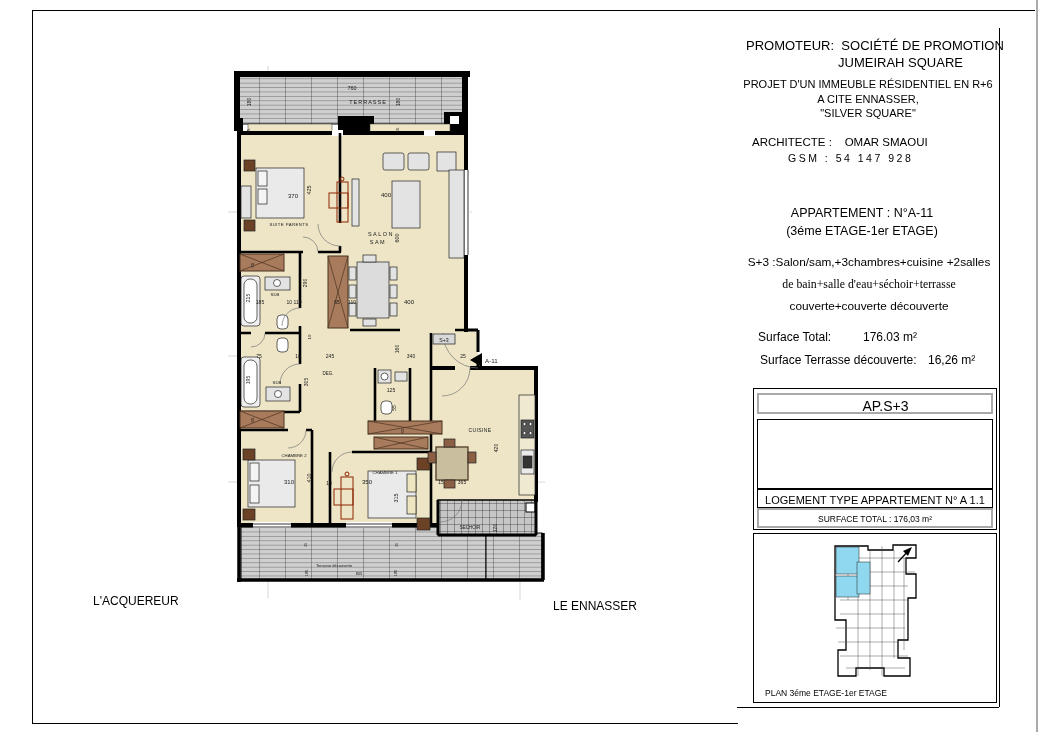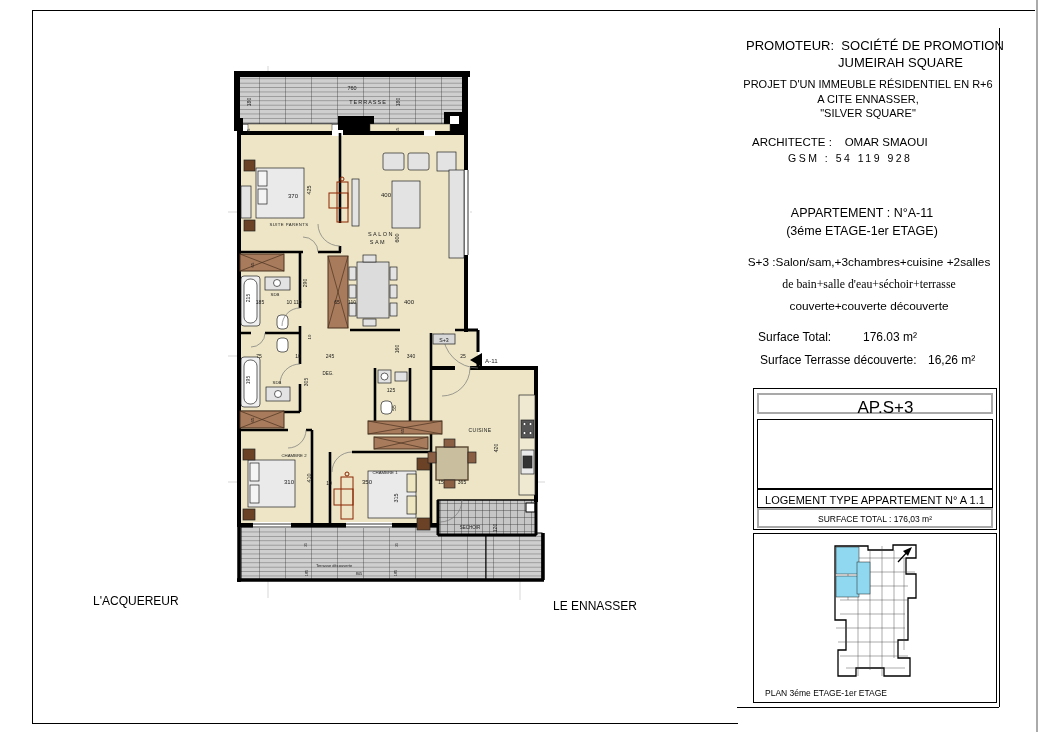--- a/index.html
+++ b/index.html
@@ -285,38 +285,38 @@
     <div class="txt" style="left:838px;top:55px;font-size:13px;">JUMEIRAH SQUARE</div>
 
     <div class="txt center" style="left:737px;top:78px;width:262px;font-size:11px;">PROJET D'UN IMMEUBLE RÉSIDENTIEL EN  R+6</div>
     <div class="txt center" style="left:737px;top:93px;width:262px;font-size:11px;">A CITE ENNASSER,</div>
     <div class="txt center" style="left:737px;top:107px;width:262px;font-size:11px;">"SILVER SQUARE"</div>
 
     <div class="txt" style="left:752px;top:136px;font-size:11.5px;text-align:center;">
       <span>ARCHITECTE :</span>&nbsp;&nbsp;&nbsp;
       <span>OMAR SMAOUI</span>
     </div>
-    <div class="txt" style="left:788px;top:152px;font-size:10.5px;letter-spacing:2.5px;">GSM : 54 119 928</div>
+    <div class="txt" style="left:788px;top:152px;font-size:10.5px;letter-spacing:2.5px;">GSM : 54 147 928</div>
 
     <div class="txt center" style="left:737px;top:206px;width:250px;font-size:12.5px;">APPARTEMENT : N°A-11</div>
     <div class="txt center" style="left:737px;top:224px;width:250px;font-size:12.5px;">(3éme ETAGE-1er ETAGE)</div>
 
     <div class="txt center" style="left:733px;top:255px;width:272px;font-size:11.8px;">S+3 :Salon/sam,+3chambres+cuisine +2salles</div>
     <div class="txt center" style="left:733px;top:277px;width:272px;font-size:11.8px;font-family:Liberation Serif, serif;">de bain+salle d'eau+séchoir+terrasse</div>
     <div class="txt center" style="left:733px;top:299px;width:272px;font-size:11.8px;">couverte+couverte découverte</div>
 
     <div class="txt" style="left:758px;top:330px;font-size:12px;">Surface Total:</div>
     <div class="txt" style="left:863px;top:330px;font-size:12px;">176.03 m²</div>
     <div class="txt" style="left:760px;top:353px;font-size:12px;">Surface Terrasse découverte:</div>
     <div class="txt" style="left:928px;top:353px;font-size:12px;">16,26 m²</div>
   </div>
 
   <div class="box" style="left:753px;top:388px;width:244px;height:142px;border:1.5px solid #000;"></div>
   <div class="box" style="left:757px;top:393px;width:236px;height:21px;border:2px solid #a9a9a9;"></div>
-  <div class="txt center" style="left:757px;top:398px;width:257px;font-size:17px;text-align:center;">AP.S+3</div>
+  <div class="txt center" style="left:757px;top:398px;width:257px;font-size:14px;text-align:center;">AP.S+3</div>
   <div class="box" style="left:757px;top:419px;width:236px;height:70px;border:1px solid #000;"></div>
   <div class="box" style="left:757px;top:489px;width:236px;height:19px;border:1px solid #000;"></div>
   <div class="txt center" style="left:757px;top:494px;width:236px;font-size:11px;">LOGEMENT TYPE APPARTEMENT N° A 1.1</div>
   <div class="box" style="left:757px;top:508px;width:236px;height:20px;border:2px solid #a9a9a9;"></div>
   <div class="txt center" style="left:757px;top:514px;width:236px;font-size:8.5px;">SURFACE TOTAL : 176,03 m²</div>
 
   <div class="box" style="left:753px;top:533px;width:244px;height:170px;border:1.5px solid #000;"></div>
   <svg id="keyplan-svg" class="abs" style="left:753px;top:533px;" width="244" height="170" viewBox="753 533 244 170">
     <path fill="#fff" stroke="#000" stroke-width="1.3" d="M835,546 H868 V550 H893 V545 H916 V558 H906 V574 H916 V598 H908 V640 H898 V658 H910 V676 H884 V668 H856 V676 H838 V650 H846 V620 H835 Z"></path>
     <g stroke="#444" stroke-width="0.45" fill="none">

